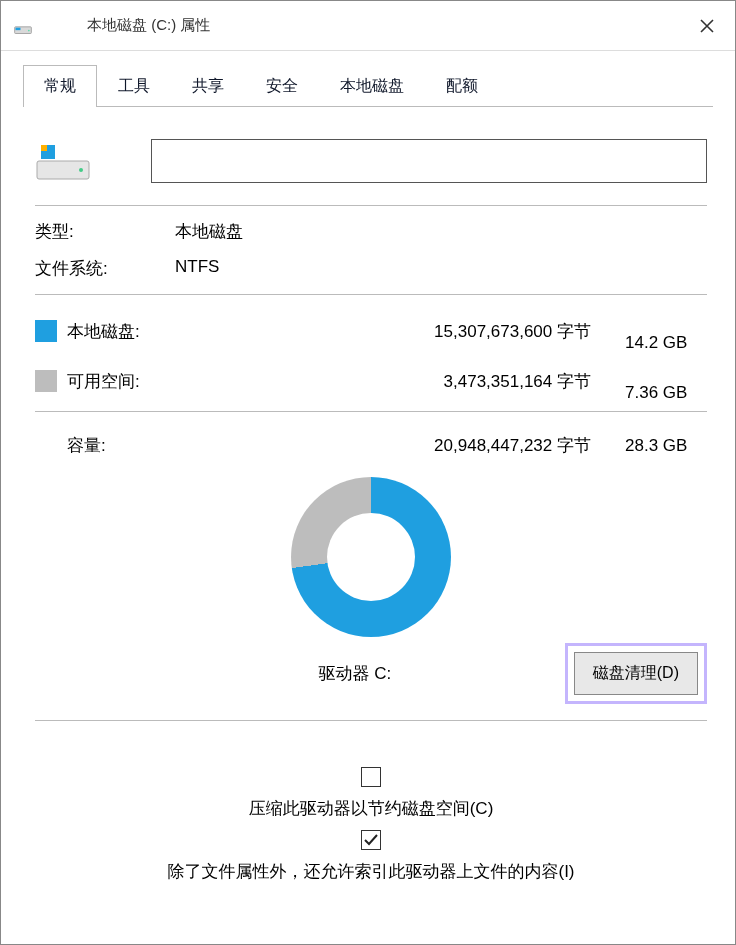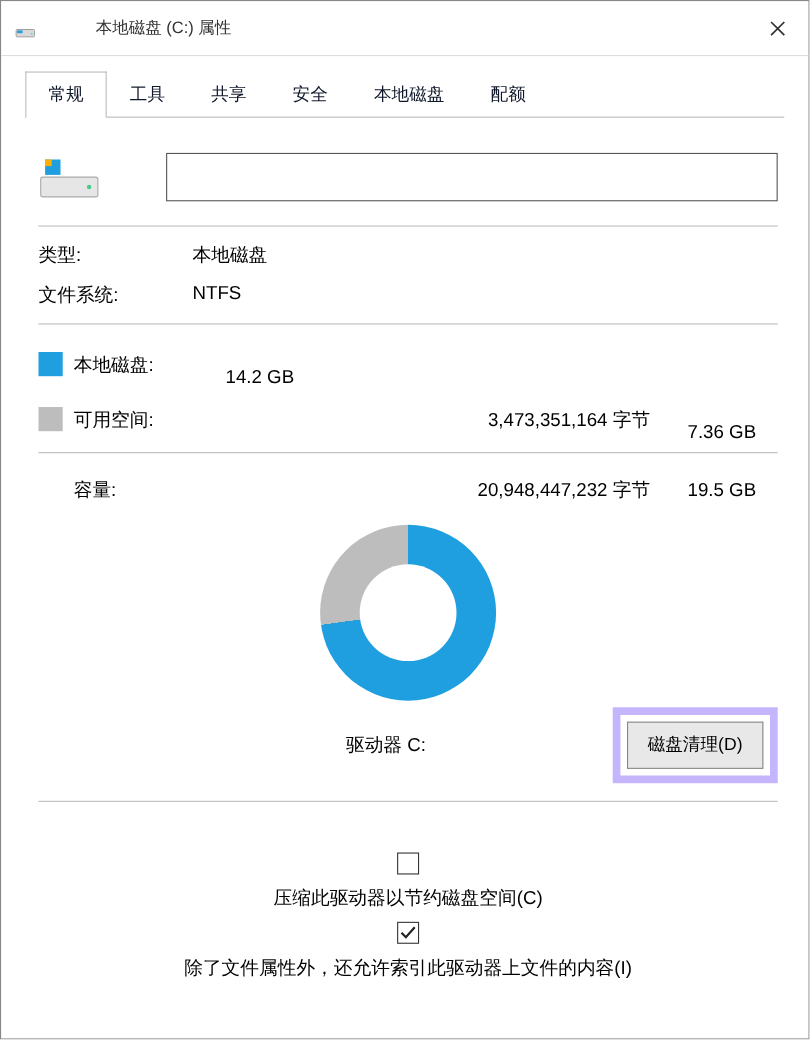--- a/index.html
+++ b/index.html
@@ -143,21 +143,21 @@
   align-items: center;
   margin: 6px 0 4px 0;
 }
 .drive-label-row .label {
   flex: 1;
   text-align: center;
   font-size: 17px;
   padding-left: 110px;
 }
 .clean-wrap {
-  border: 7px solid #c4b5fd;
+  border: 3px solid #c4b5fd;
   padding: 6px;
 }
 .btn {
   background: #e8e8e8;
   border: 1px solid #888;
   padding: 10px 18px;
   font-size: 16px;
   cursor: pointer;
 }
 .cb-row {
@@ -229,37 +229,38 @@
       <div>本地磁盘</div>
       <div>文件系统:</div>
       <div>NTFS</div>
     </div>
 
     <hr class="sep">
 
     <div class="space-row">
       <span class="sw used"></span>
       <span>本地磁盘:</span>
+      <span class="bytes">15,307,673,600 字节</span>
       <span class="gb">14.2 GB</span>
     </div>
 
     <div class="space-row">
       <span class="sw free"></span>
       <span>可用空间:</span>
       <span class="bytes">3,473,351,164 字节</span>
       <span class="gb">7.36 GB</span>
     </div>
 
     <hr class="sep">
 
     <div class="cap-row">
       <span></span>
       <span>容量:</span>
       <span class="bytes">20,948,447,232 字节</span>
-      <span class="gb">19.5 GB</span>
+      <span class="gb">28.3 GB</span>
     </div>
 
     <div class="pie-wrap">
       <div class="pie"></div>
     </div>
 
     <div class="drive-label-row">
       <span class="label">驱动器 C:</span>
       <span class="clean-wrap">
         <button class="btn">磁盘清理(D)</button>

